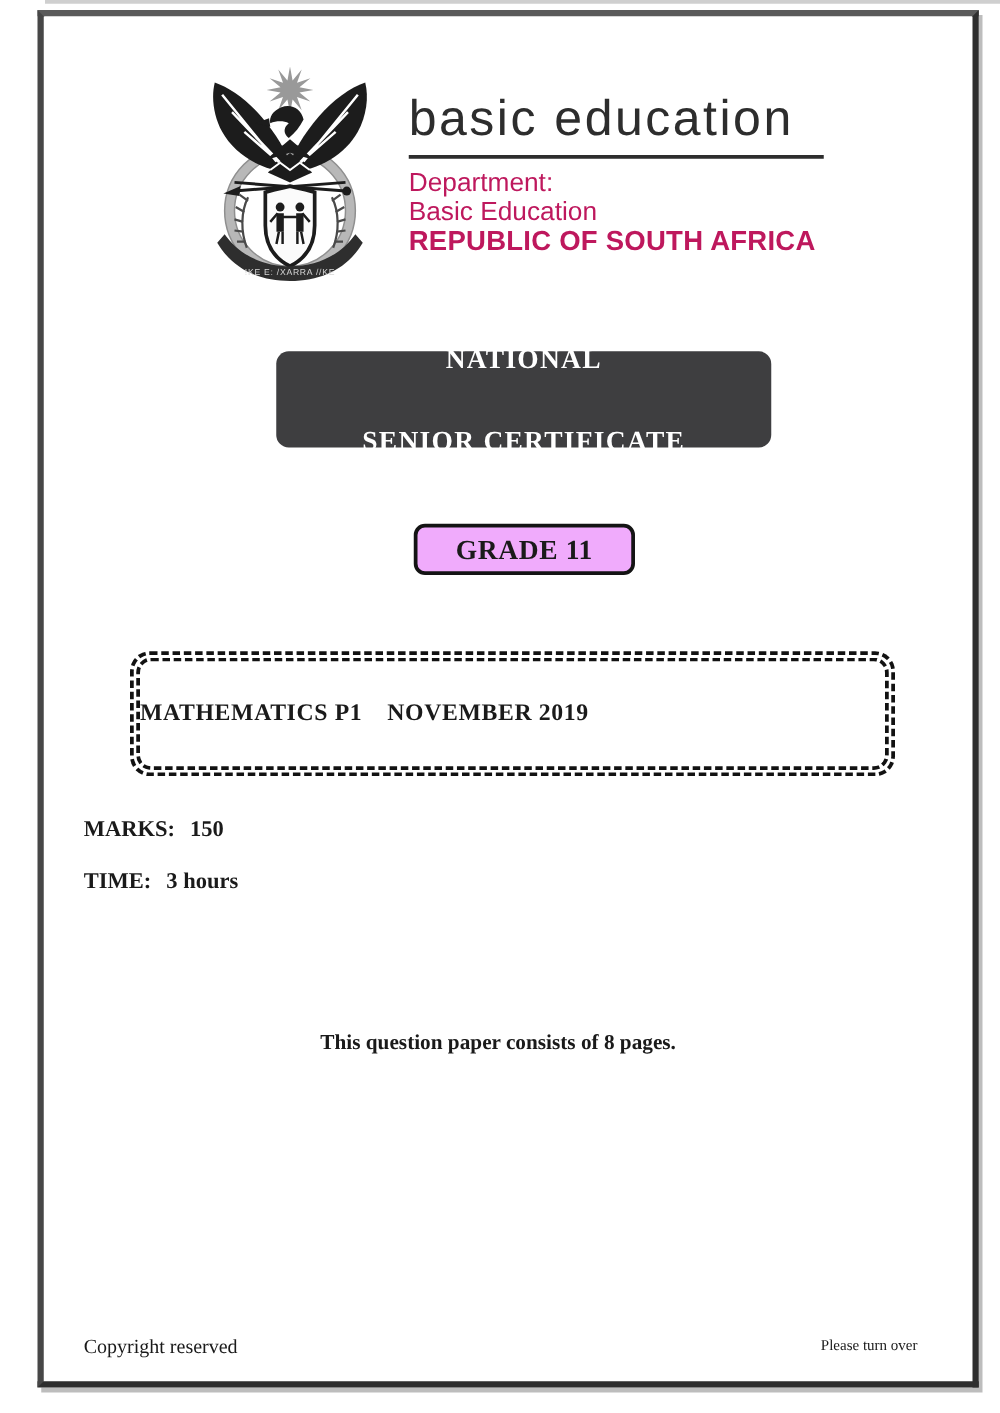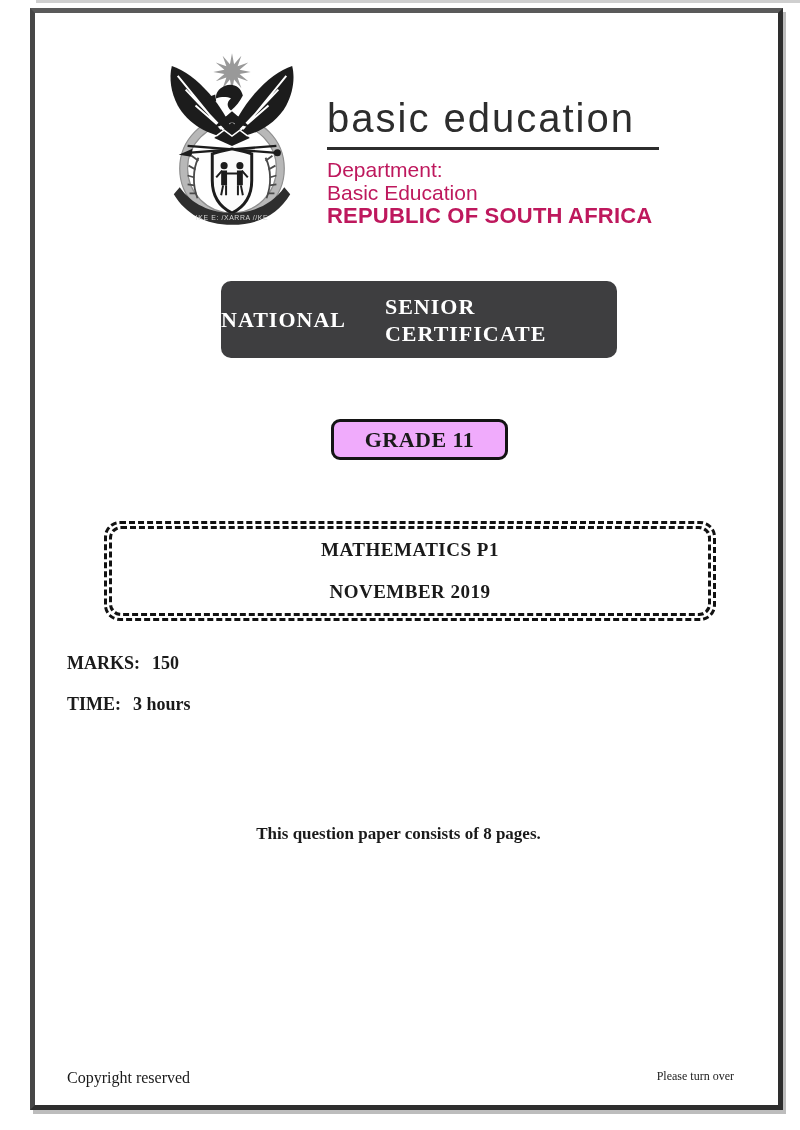--- a/index.html
+++ b/index.html
@@ -11,51 +11,51 @@
   .scan-streak{position:absolute;left:36px;top:0;width:764px;height:3px;background:#cfcfcf;}
   .frame{
     position:absolute;left:30px;top:8px;width:753px;height:1102px;box-sizing:border-box;
     border:5px solid;border-color:#5a5a5a #2e2e2e #2e2e2e #474747;
     box-shadow:3px 4px 0 #bdbdbd;background:#ffffff;
   }
   .content{position:absolute;inset:0;}
 
   
   .logo-wrap{position:absolute;left:123px;top:37px;width:148px;height:178px;}
-  .wordmark-block{position:absolute;left:292px;top:60px;width:380px;font-family:"Liberation Sans","DejaVu Sans",sans-serif;margin-top:23px;}
+  .wordmark-block{position:absolute;left:292px;top:60px;width:380px;font-family:"Liberation Sans","DejaVu Sans",sans-serif;}
   .wordmark{font-size:40px;line-height:44px;font-weight:400;letter-spacing:2px;color:#2d2d2d;}
   .wm-rule{margin-top:7px;width:332px;height:3px;background:#2d2d2d;}
   .dept-line{font-size:21px;line-height:23px;color:#be185d;}
   .dept-first{margin-top:8px;}
   .dept-bold{font-weight:700;font-size:22px;letter-spacing:0.2px;}
 
   
   .nsc-box{
     position:absolute;left:186px;top:268px;width:396px;height:77px;box-sizing:border-box;
     background:#3e3e40;border-radius:10px;color:#ffffff;
-    display:flex;flex-direction:row;align-items:center;justify-content:center;
+    display:flex;flex-direction:column;align-items:center;justify-content:center;
     font-weight:700;font-size:22px;line-height:27px;letter-spacing:1px;gap:39px;
   }
 
   
   .grade-box{
     position:absolute;left:296px;top:406px;width:177px;height:41px;box-sizing:border-box;
     border:3px solid #141414;border-radius:9px;background:#f0abfc;
     display:flex;align-items:center;justify-content:center;
     font-weight:700;font-size:22px;letter-spacing:0.5px;
   }
 
   
   .dashed-box{
     position:absolute;left:69px;top:508px;width:612px;height:100px;box-sizing:border-box;
     border:3px dashed #121212;border-radius:16px;
   }
   .dashed-inner{
     position:absolute;inset:2px;border:3px dashed #121212;border-radius:12px;
-    display:flex;flex-direction:column;align-items:center;justify-content:center;gap:20px;font-family:Liberation Serif, serif;
+    display:flex;flex-direction:row;align-items:center;justify-content:flex-start;gap:20px;font-family:Liberation Serif, serif;
   }
   .exam-line{font-weight:700;font-size:19px;letter-spacing:0.5px;}
 
   
   .detail-line{position:absolute;left:32px;font-weight:700;font-size:18px;}
   .marks-line{top:640px;}
   .time-line{top:681px;}
   .detail-value{margin-left:12px;}
 
   

